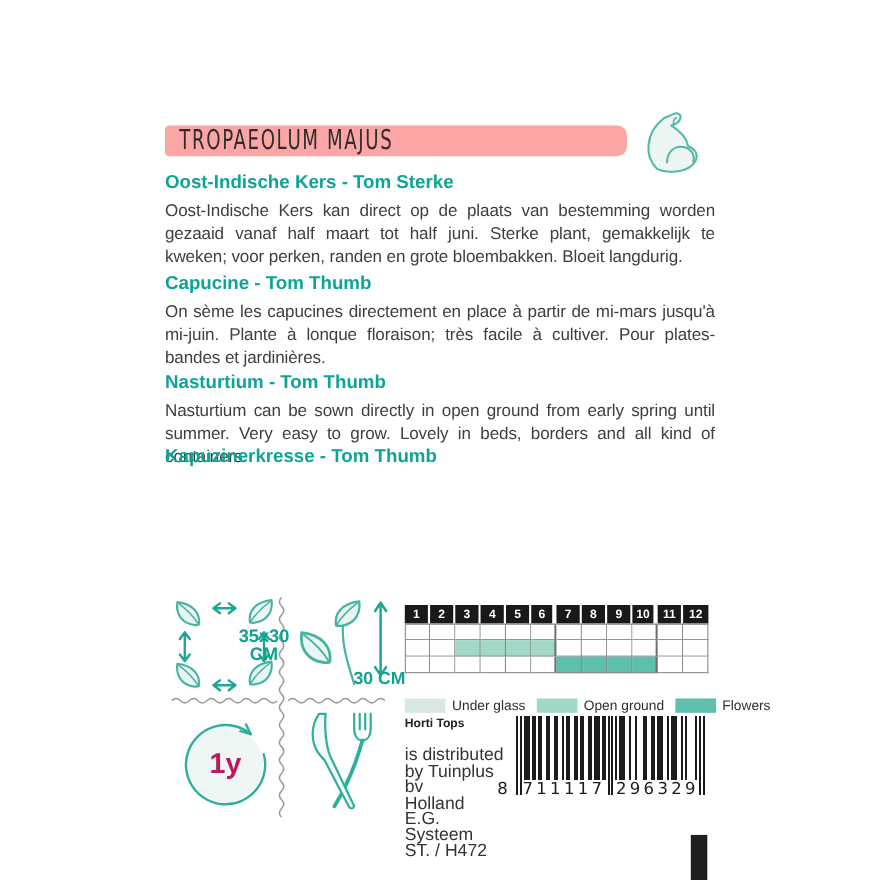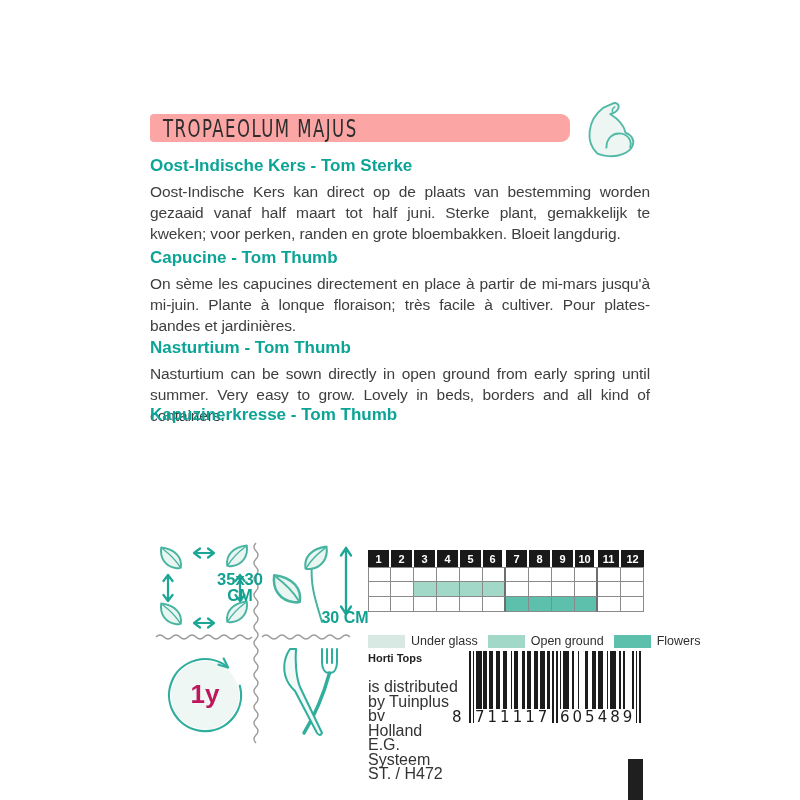--- a/index.html
+++ b/index.html
@@ -273,18 +273,18 @@
         <rect x="79" y="0" width="1" height="29" fill="#1c1c1c"></rect>
         <rect x="80" y="0" width="1" height="29" fill="#1c1c1c"></rect>
         <rect x="83" y="0" width="1" height="29" fill="#1c1c1c"></rect>
         <rect x="85" y="0" width="1" height="29" fill="#1c1c1c"></rect>
         <rect x="90" y="0" width="1" height="29" fill="#1c1c1c"></rect>
         <rect x="92" y="0" width="1" height="36" fill="#1c1c1c"></rect>
         <rect x="94" y="0" width="1" height="36" fill="#1c1c1c"></rect>
       </svg>
     <span class="bc-digit bc-first">8</span>
     <span class="bc-digit bc-left">711117</span>
-    <span class="bc-digit bc-right">605489</span>
+    <span class="bc-digit bc-right">296329</span>
   </div>
 
   <div class="abs print-mark"></div>
 
 </div>
 
 </body></html>

